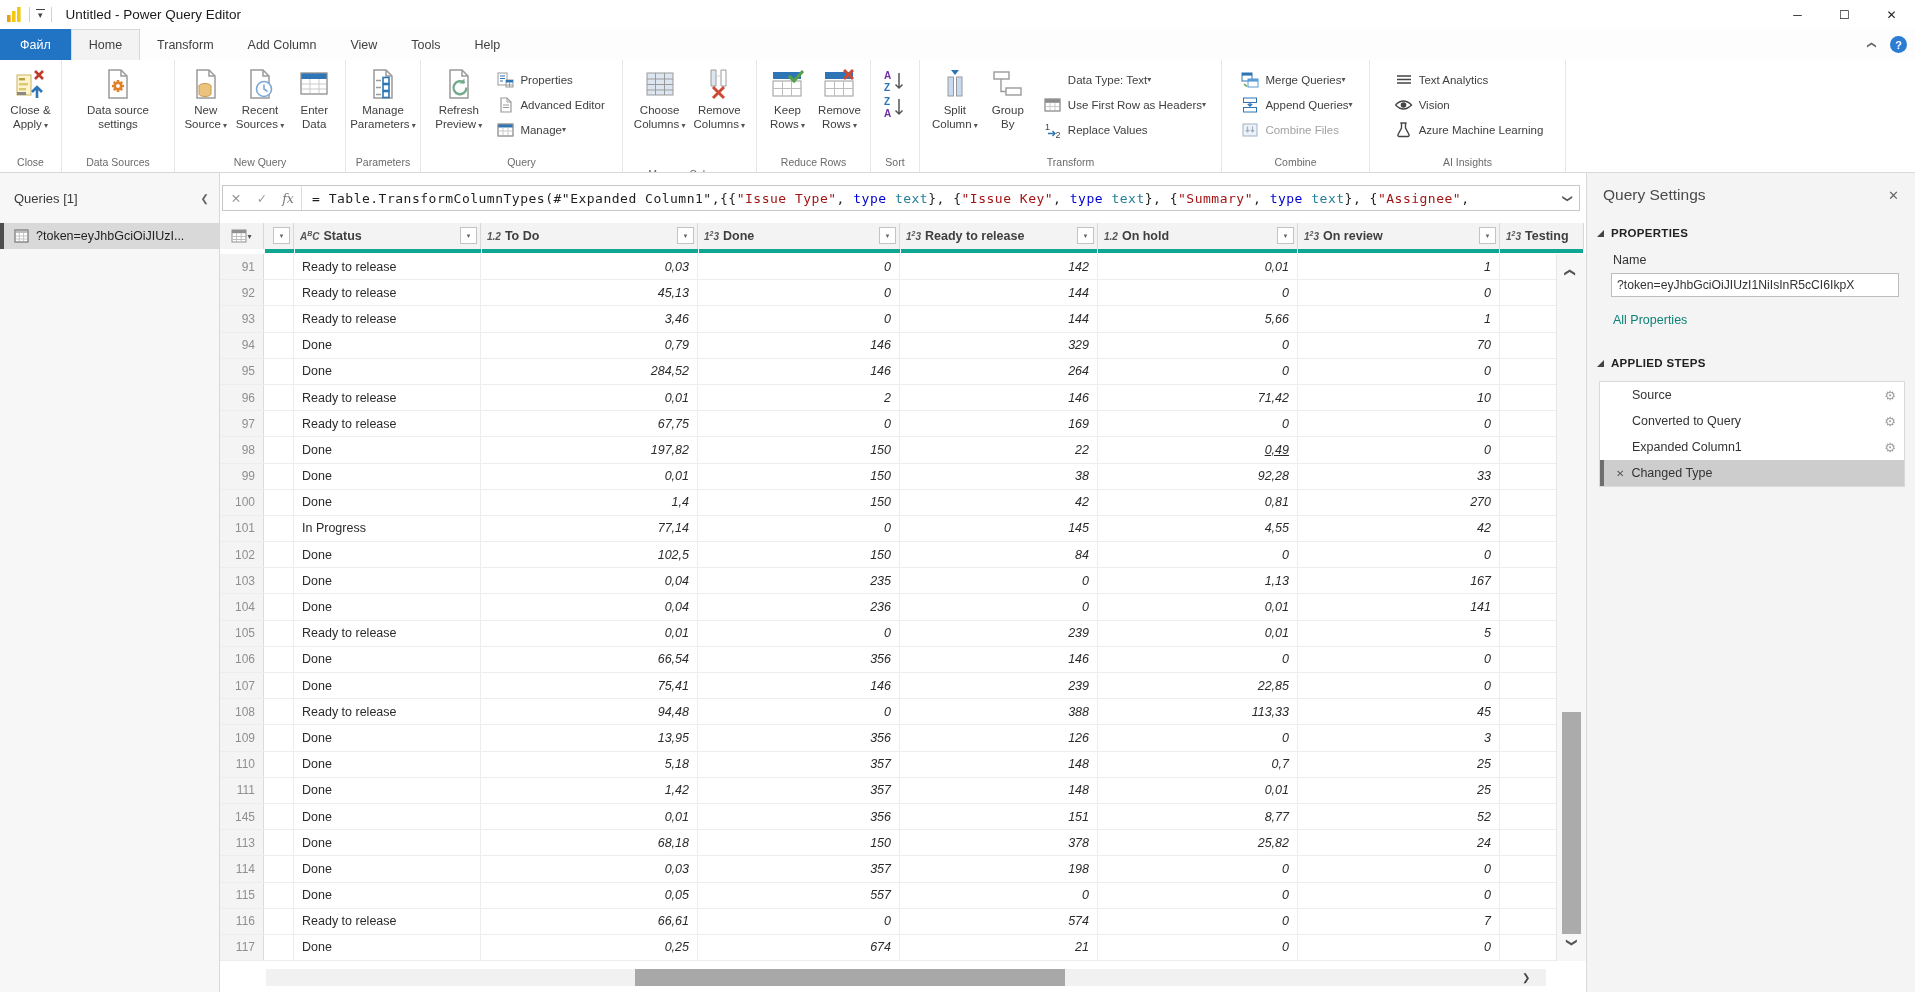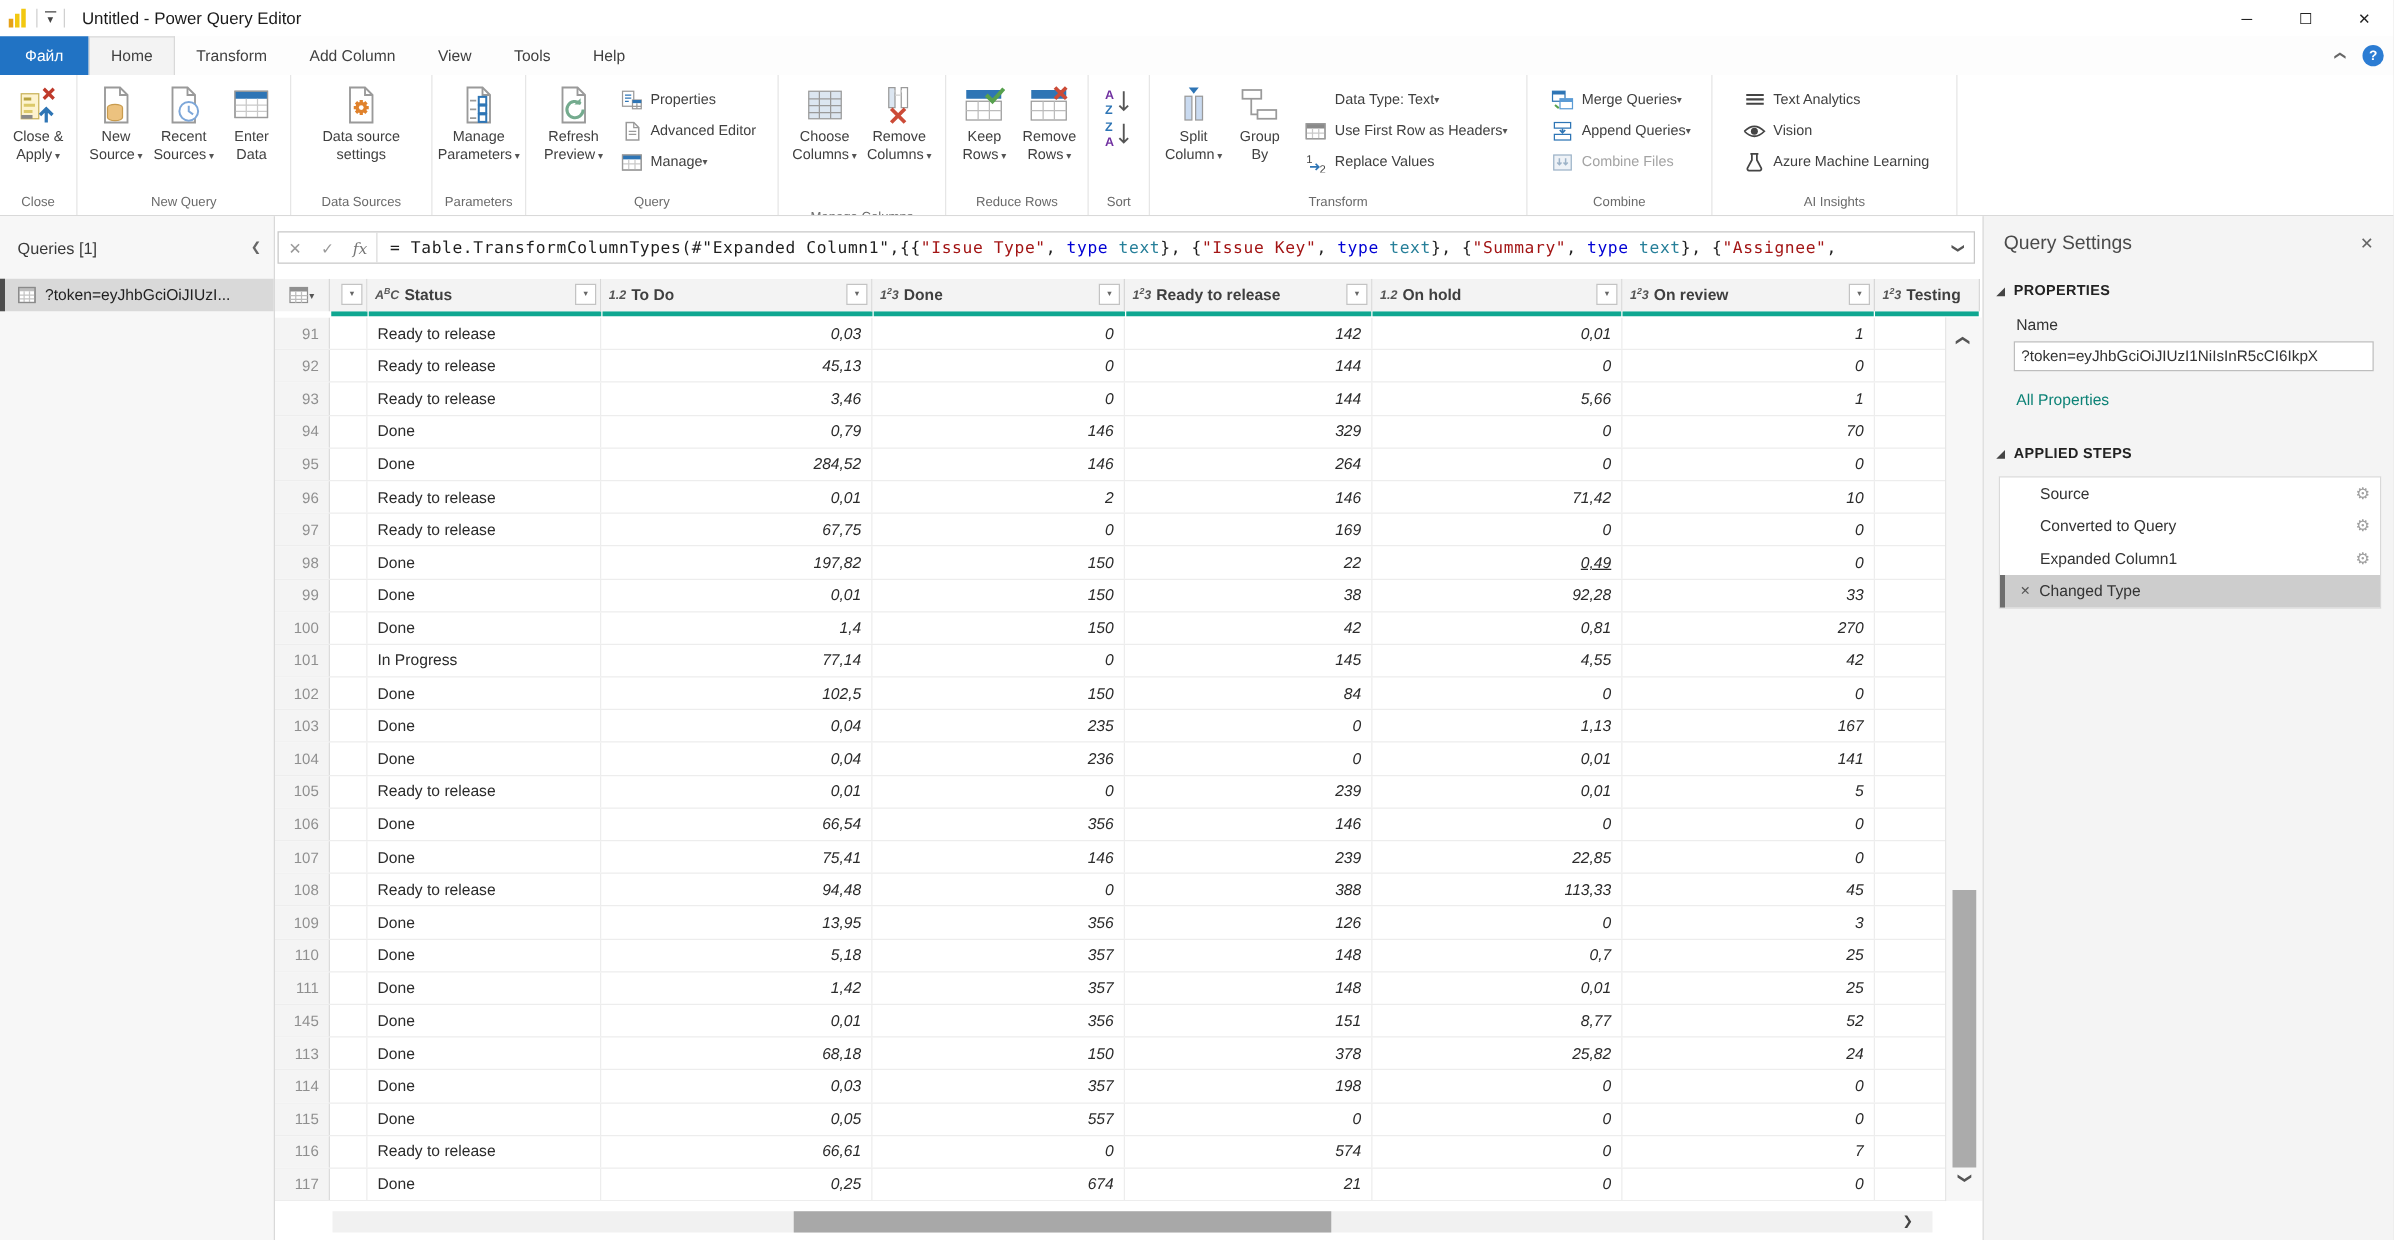--- a/index.html
+++ b/index.html
@@ -170,80 +170,80 @@
                 <path d="M20 4 l8 8 M28 4 l-8 8" stroke="#bf3a2b" stroke-width="2.6"></path>
                 <path d="M22 31 V20 M17 25 L22 20 L27 25" stroke="#2e75b5" stroke-width="2.6" fill="none"></path>
               </svg>
             </span>
             <span class="rlbl">Close &amp;
 Apply<span class="crt"> ▾</span></span>
           </div>
         </div>
         <div class="rg-label">Close</div>
       </div>
-      <div class="rgroup" style="width: 171px;">
-        <div class="rg-row">
-          <div class="rbtn-lg">
-            <span class="ricon">
-              <svg width="32" height="34" viewBox="0 0 32 34">
-                <path d="M7 3 h12 l6 6 v22 h-18 z" fill="#fff" stroke="#9a9a9a" stroke-width="1.5"></path>
-                <path d="M19 3 v6 h6" fill="none" stroke="#9a9a9a" stroke-width="1.5"></path>
-                <ellipse cx="15" cy="19" rx="6" ry="2.5" fill="#ecc27f" stroke="#c89b4e"></ellipse>
-                <path d="M9 19 v8 a6 2.5 0 0 0 12 0 v-8" fill="#ecc27f" stroke="#c89b4e"></path>
-              </svg>
-            </span>
-            <span class="rlbl">New
-Source<span class="crt"> ▾</span></span>
-          </div>
-          <div class="rbtn-lg">
-            <span class="ricon">
-              <svg width="32" height="34" viewBox="0 0 32 34">
-                <path d="M7 3 h12 l6 6 v22 h-18 z" fill="#fff" stroke="#9a9a9a" stroke-width="1.5"></path>
-                <path d="M19 3 v6 h6" fill="none" stroke="#9a9a9a" stroke-width="1.5"></path>
-                <circle cx="20" cy="22" r="7.5" fill="#fff" stroke="#7da7d9" stroke-width="1.6"></circle>
-                <path d="M20 17.5 v4.5 l3.5 2.5" stroke="#7da7d9" stroke-width="1.6" fill="none"></path>
-              </svg>
-            </span>
-            <span class="rlbl">Recent
-Sources<span class="crt"> ▾</span></span>
-          </div>
-          <div class="rbtn-lg">
-            <span class="ricon">
-              <svg width="32" height="32" viewBox="0 0 32 32">
-                <rect x="3" y="5" width="26" height="21" fill="#fff" stroke="#9a9a9a"></rect>
-                <rect x="3" y="5" width="26" height="6" fill="#2e75b5"></rect>
-                <path d="M3 16 h26 M3 21 h26 M12 11 v15 M21 11 v15" stroke="#c9c9c9"></path>
-                <rect x="3" y="5" width="26" height="21" fill="none" stroke="#9a9a9a"></rect>
-              </svg>
-            </span>
-            <span class="rlbl">Enter
-Data</span>
-          </div>
-        </div>
-        <div class="rg-label">New Query</div>
-      </div>
       <div class="rgroup" style="width: 113px;">
         <div class="rg-row">
           <div class="rbtn-lg">
             <span class="ricon">
               <svg width="32" height="34" viewBox="0 0 32 34">
                 <path d="M7 3 h12 l6 6 v22 h-18 z" fill="#fff" stroke="#9a9a9a" stroke-width="1.5"></path>
                 <path d="M19 3 v6 h6" fill="none" stroke="#9a9a9a" stroke-width="1.5"></path>
                 <g stroke="#e0822c" stroke-width="2.6">
                   <path d="M16 13 v12 M10 19 h12 M11.8 14.8 l8.4 8.4 M20.2 14.8 l-8.4 8.4"></path>
                 </g>
                 <circle cx="16" cy="19" r="4.6" fill="#e0822c"></circle>
                 <circle cx="16" cy="19" r="1.9" fill="#fff"></circle>
               </svg>
             </span>
             <span class="rlbl">Data source
 settings</span>
           </div>
         </div>
         <div class="rg-label">Data Sources</div>
+      </div>
+      <div class="rgroup" style="width: 171px;">
+        <div class="rg-row">
+          <div class="rbtn-lg">
+            <span class="ricon">
+              <svg width="32" height="34" viewBox="0 0 32 34">
+                <path d="M7 3 h12 l6 6 v22 h-18 z" fill="#fff" stroke="#9a9a9a" stroke-width="1.5"></path>
+                <path d="M19 3 v6 h6" fill="none" stroke="#9a9a9a" stroke-width="1.5"></path>
+                <ellipse cx="15" cy="19" rx="6" ry="2.5" fill="#ecc27f" stroke="#c89b4e"></ellipse>
+                <path d="M9 19 v8 a6 2.5 0 0 0 12 0 v-8" fill="#ecc27f" stroke="#c89b4e"></path>
+              </svg>
+            </span>
+            <span class="rlbl">New
+Source<span class="crt"> ▾</span></span>
+          </div>
+          <div class="rbtn-lg">
+            <span class="ricon">
+              <svg width="32" height="34" viewBox="0 0 32 34">
+                <path d="M7 3 h12 l6 6 v22 h-18 z" fill="#fff" stroke="#9a9a9a" stroke-width="1.5"></path>
+                <path d="M19 3 v6 h6" fill="none" stroke="#9a9a9a" stroke-width="1.5"></path>
+                <circle cx="20" cy="22" r="7.5" fill="#fff" stroke="#7da7d9" stroke-width="1.6"></circle>
+                <path d="M20 17.5 v4.5 l3.5 2.5" stroke="#7da7d9" stroke-width="1.6" fill="none"></path>
+              </svg>
+            </span>
+            <span class="rlbl">Recent
+Sources<span class="crt"> ▾</span></span>
+          </div>
+          <div class="rbtn-lg">
+            <span class="ricon">
+              <svg width="32" height="32" viewBox="0 0 32 32">
+                <rect x="3" y="5" width="26" height="21" fill="#fff" stroke="#9a9a9a"></rect>
+                <rect x="3" y="5" width="26" height="6" fill="#2e75b5"></rect>
+                <path d="M3 16 h26 M3 21 h26 M12 11 v15 M21 11 v15" stroke="#c9c9c9"></path>
+                <rect x="3" y="5" width="26" height="21" fill="none" stroke="#9a9a9a"></rect>
+              </svg>
+            </span>
+            <span class="rlbl">Enter
+Data</span>
+          </div>
+        </div>
+        <div class="rg-label">New Query</div>
       </div>
       <div class="rgroup" style="width: 75px;">
         <div class="rg-row">
           <div class="rbtn-lg">
             <span class="ricon">
               <svg width="32" height="34" viewBox="0 0 32 34">
                 <path d="M7 3 h12 l6 6 v22 h-18 z" fill="#fff" stroke="#9a9a9a" stroke-width="1.5"></path>
                 <path d="M19 3 v6 h6" fill="none" stroke="#9a9a9a" stroke-width="1.5"></path>
                 <path d="M9 13.5 h5 M9 20.5 h5 M9 27.5 h5" stroke="#9a9a9a" stroke-width="1.4"></path>
                 <rect x="16" y="10.5" width="6" height="6" fill="none" stroke="#2e75b5" stroke-width="1.6"></rect>

